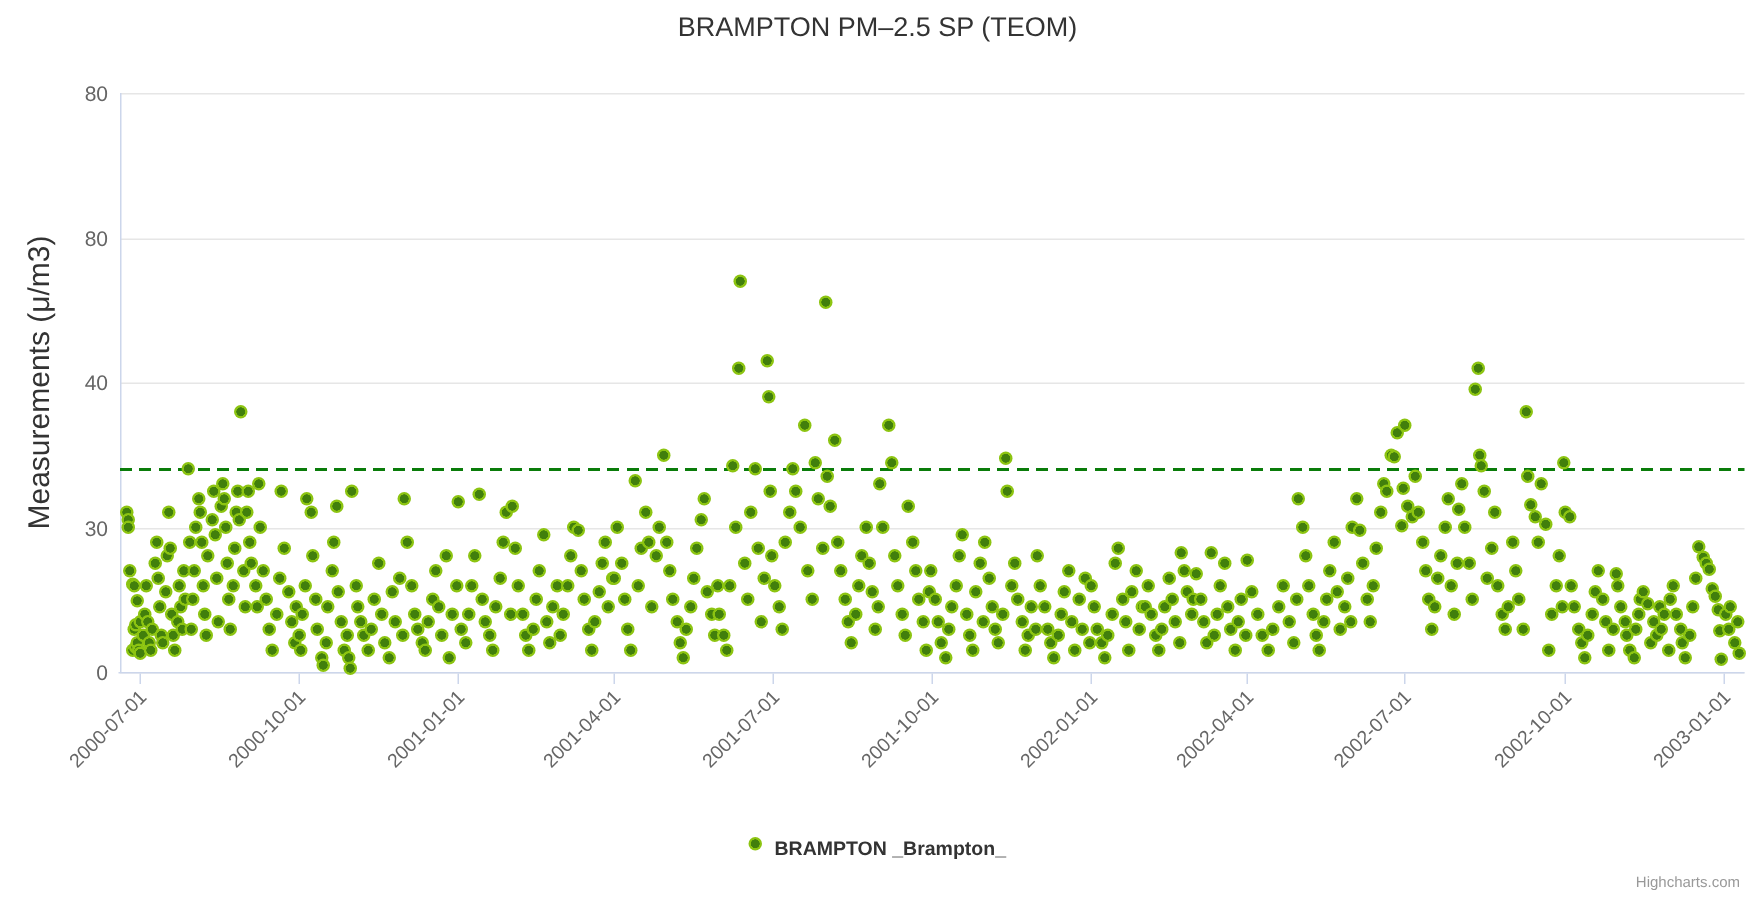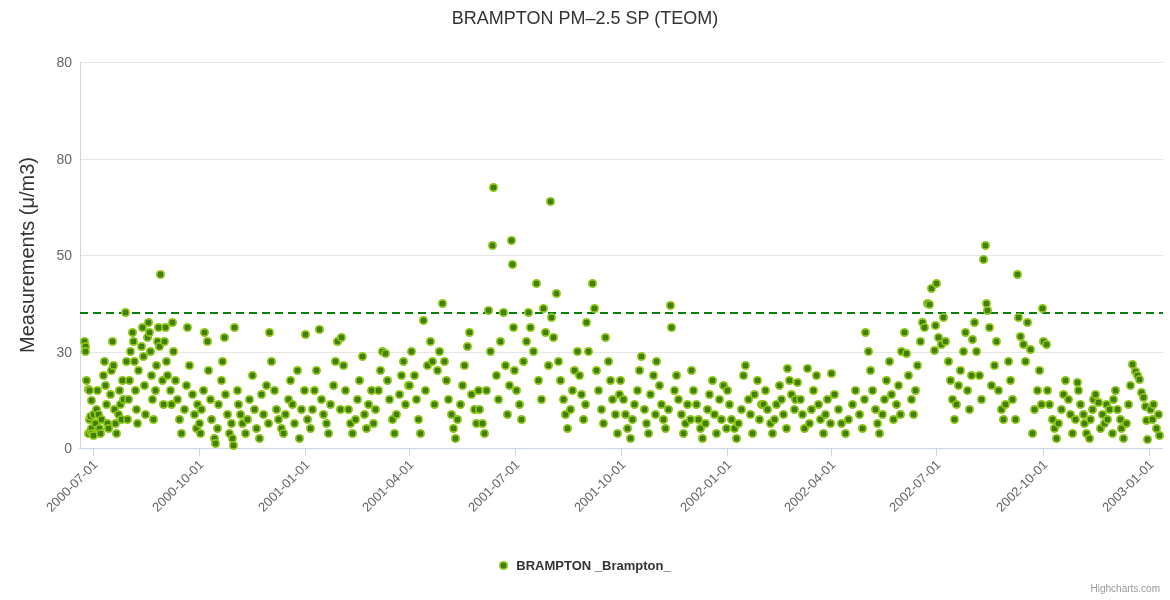--- a/index.html
+++ b/index.html
@@ -17,39 +17,39 @@
   .tick{position:absolute;width:1px;height:7px;background:#ccd6eb;}
   .ylab{position:absolute;width:44px;text-align:right;font-size:14px;color:#666666;line-height:16px;}
   .xlab{position:absolute;width:92px;text-align:right;font-size:13px;color:#666666;
         transform-origin:100% 0;transform:rotate(-45deg);white-space:nowrap;}
   .plotline{position:absolute;height:2px;
         background:repeating-linear-gradient(90deg,#0a7c0a 0 8px,transparent 8px 13px);}
   .pt{position:absolute;width:9px;height:9px;border-radius:50%;
         background:radial-gradient(circle,#417f0c 0 44%,#8cc411 48% 100%);}
   .legend{position:absolute;top:558px;left:0;width:1170px;display:flex;
         justify-content:center;align-items:center;}
-  .legend-item{display:flex;align-items:center;gap:8px;cursor:pointer;}
+  .legend-item{display:flex;align-items:flex-start;gap:8px;cursor:pointer;}
   .legend-dot{width:9px;height:9px;border-radius:50%;
         background:radial-gradient(circle,#417f0c 0 44%,#8cc411 48% 100%);}
   .legend-label{font-size:13px;font-weight:700;color:#333333;}
   .credits{position:absolute;top:583px;right:10px;font-size:10px;color:#999999;cursor:pointer;}
 </style>
 </head>
 <body>
 
 <div class="chart">
   <div class="title">BRAMPTON PM–2.5 SP (TEOM)</div>
   <div class="y-title">Measurements (μ/m3)</div>
   <div id="plot">
       <div class="gridline" style="left: 80px; width: 1083px; top: 448px;"></div>
       <div class="ylab" style="left: 28px; top: 440px;">0</div>
       <div class="gridline" style="left: 80px; width: 1083px; top: 351.5px;"></div>
       <div class="ylab" style="left: 28px; top: 343.5px;">30</div>
       <div class="gridline" style="left: 80px; width: 1083px; top: 255px;"></div>
-      <div class="ylab" style="left: 28px; top: 247px;">50</div>
+      <div class="ylab" style="left: 28px; top: 247px;">40</div>
       <div class="gridline" style="left: 80px; width: 1083px; top: 158.5px;"></div>
       <div class="ylab" style="left: 28px; top: 150.5px;">80</div>
       <div class="gridline" style="left: 80px; width: 1083px; top: 62px;"></div>
       <div class="ylab" style="left: 28px; top: 54px;">80</div>
       <div class="axisline-x" style="left: 79px; width: 1084px; top: 448px;"></div>
       <div class="axisline-y" style="left: 80px; top: 62px; height: 386px;"></div>
       <div class="tick" style="left: 92.714px; top: 449px;"></div>
       <div class="xlab" style="left: -2.28602px; top: 457px;">2000-07-01</div>
       <div class="tick" style="left: 199.049px; top: 449px;"></div>
       <div class="xlab" style="left: 104.049px; top: 457px;">2000-10-01</div>

